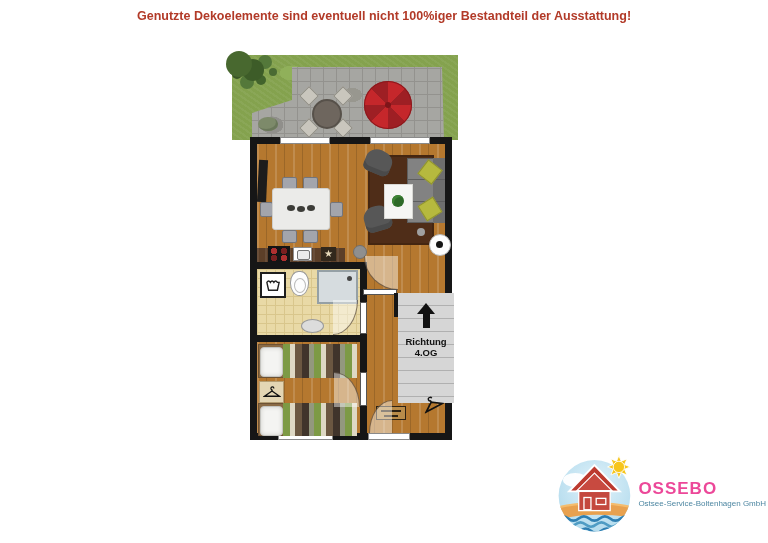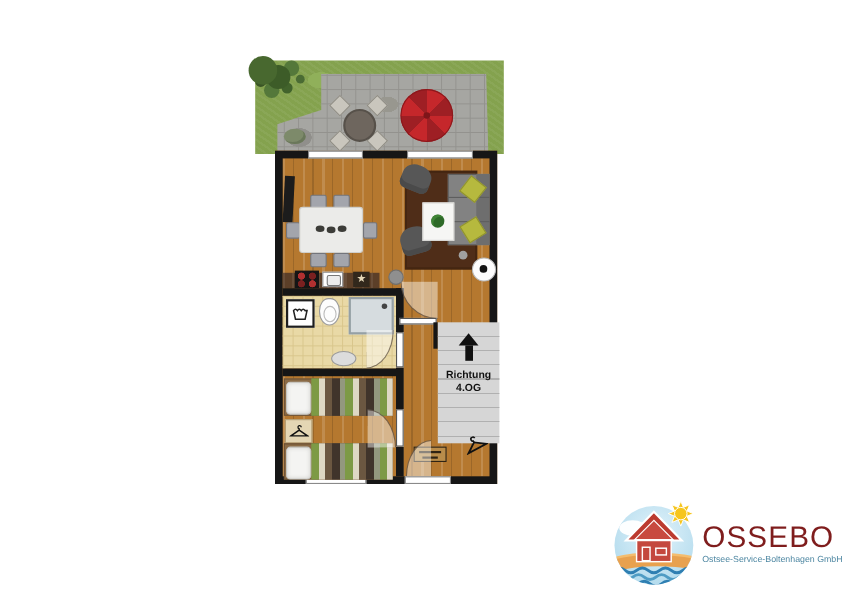--- a/index.html
+++ b/index.html
@@ -141,29 +141,30 @@
 
   
   .tag{left:119px;top:262px;width:30px;height:14px;background:#b98c4a;border:1px solid #2e2213;
        box-sizing:border-box;}
   .tag::before{content:"";position:absolute;left:4px;top:3px;width:20px;height:2px;background:#2e2213;}
   .tag::after{content:"";position:absolute;left:7px;top:8px;width:14px;height:2px;background:#2e2213;}
 
   
   .logo{left:556px;top:448px;width:210px;height:92px;display:flex;align-items:center;}
   .logo-text{margin-left:2px;}
-  .logo-name{font-size:27px;font-weight:normal;color:#7f1d1d;letter-spacing:1px;line-height:1;}
+  .logo-name{font-size:17px;font-weight:bold;color:#ec4899;letter-spacing:1px;line-height:1;}
   .logo-tag{font-size:8px;color:#4e87a2;margin-top:2px;white-space:nowrap;}
 </style>
 </head>
 <body>
 
 <div class="canvas">
 
   <div class="abs disclaimer">
+    <div>Genutzte Dekoelemente sind eventuell nicht 100%iger Bestandteil der Ausstattung!</div>
   </div>
 
   <div class="abs plan">
 
     <div class="abs garden">
       <div class="abs terrace"></div>
       <div class="abs tree"></div>
       <div class="abs bush"></div>
       <div class="abs patio-chair" style="left:70px;top:34px;"></div>
       <div class="abs patio-chair" style="left:104px;top:34px;"></div>

